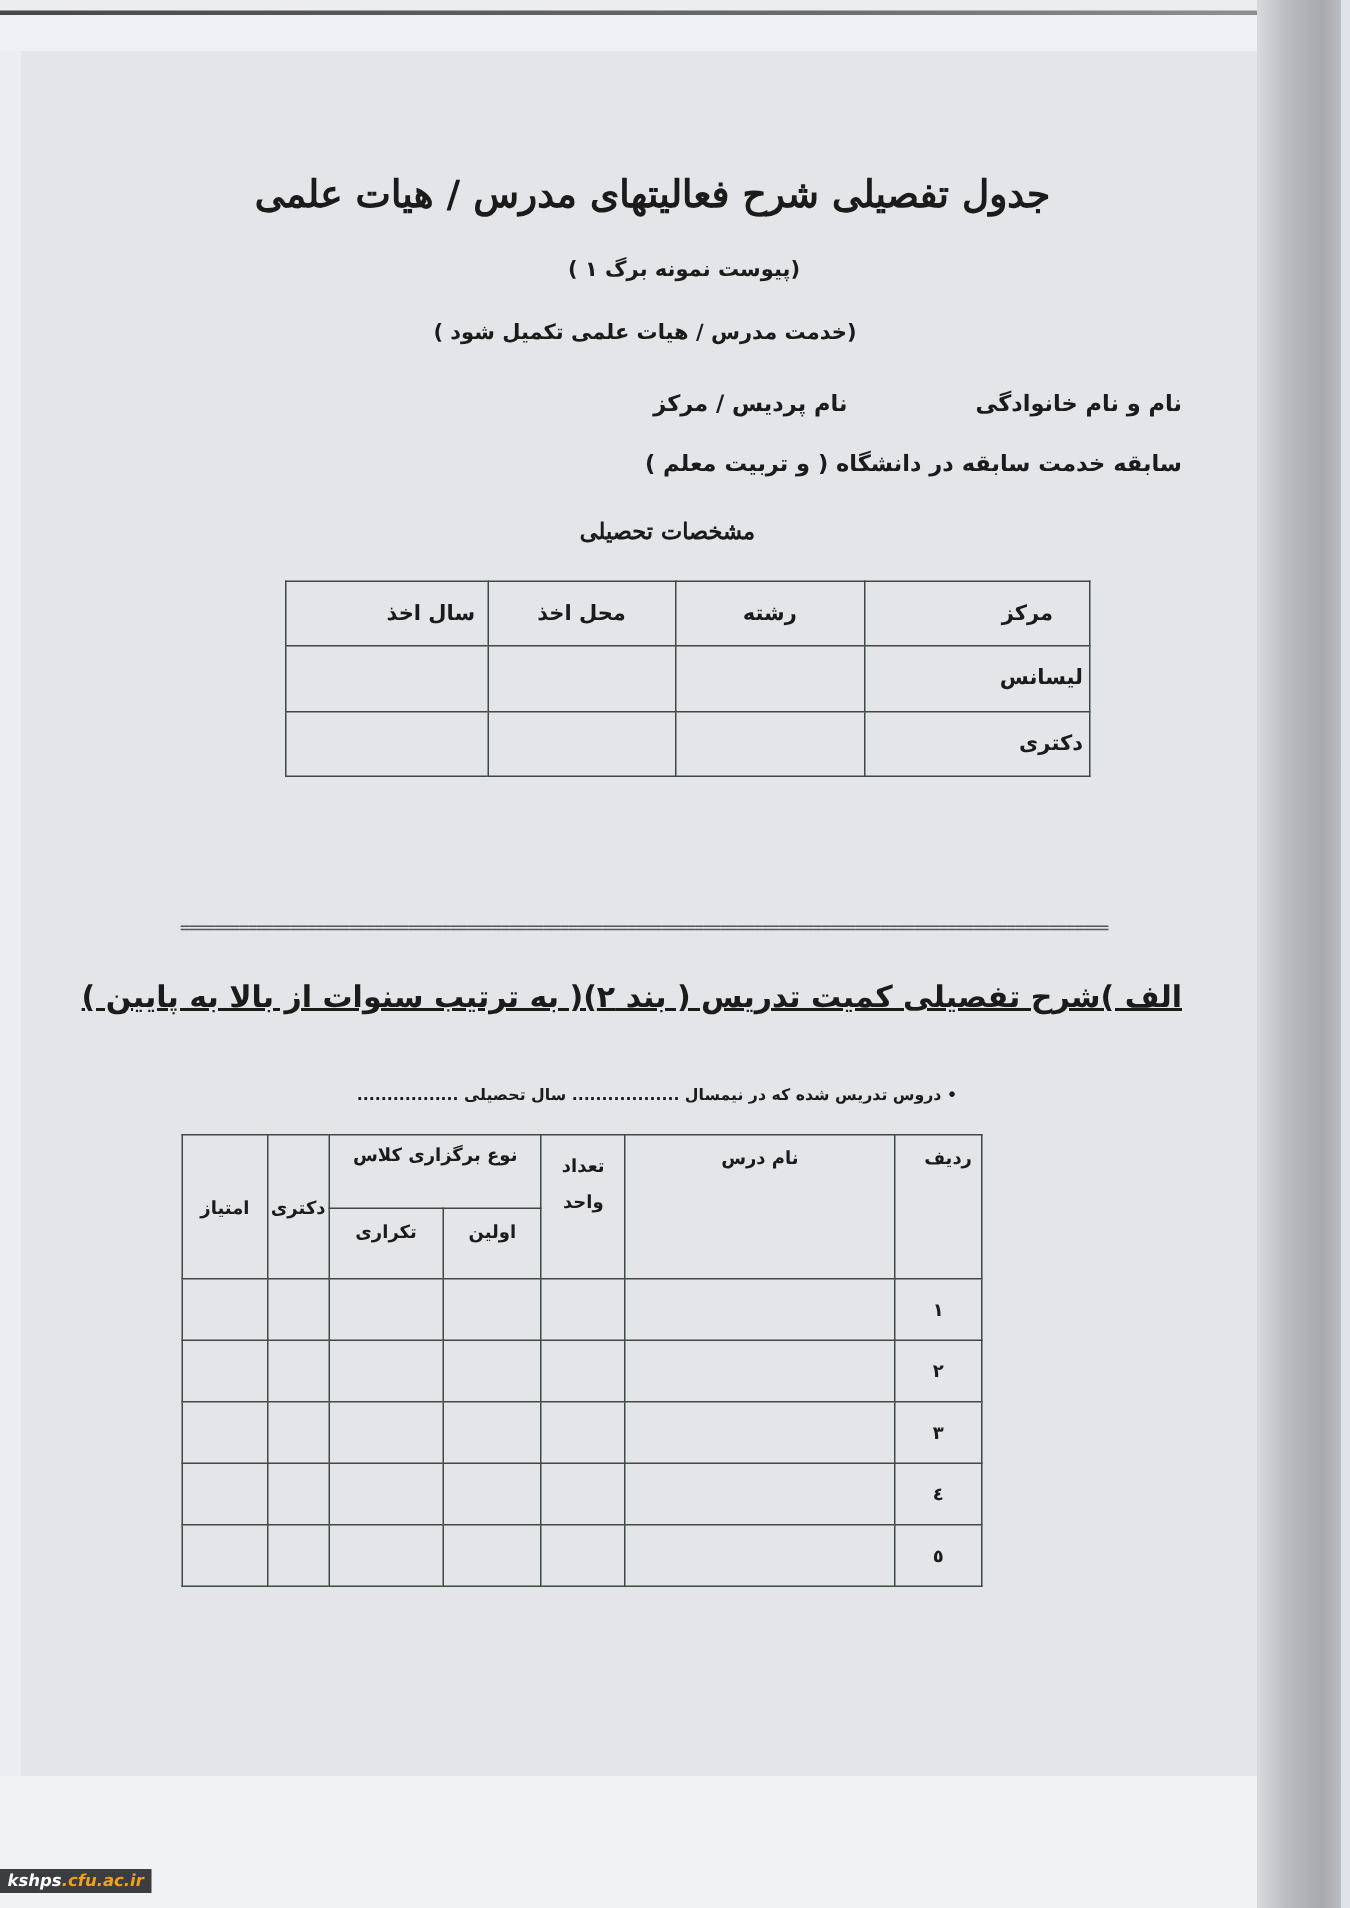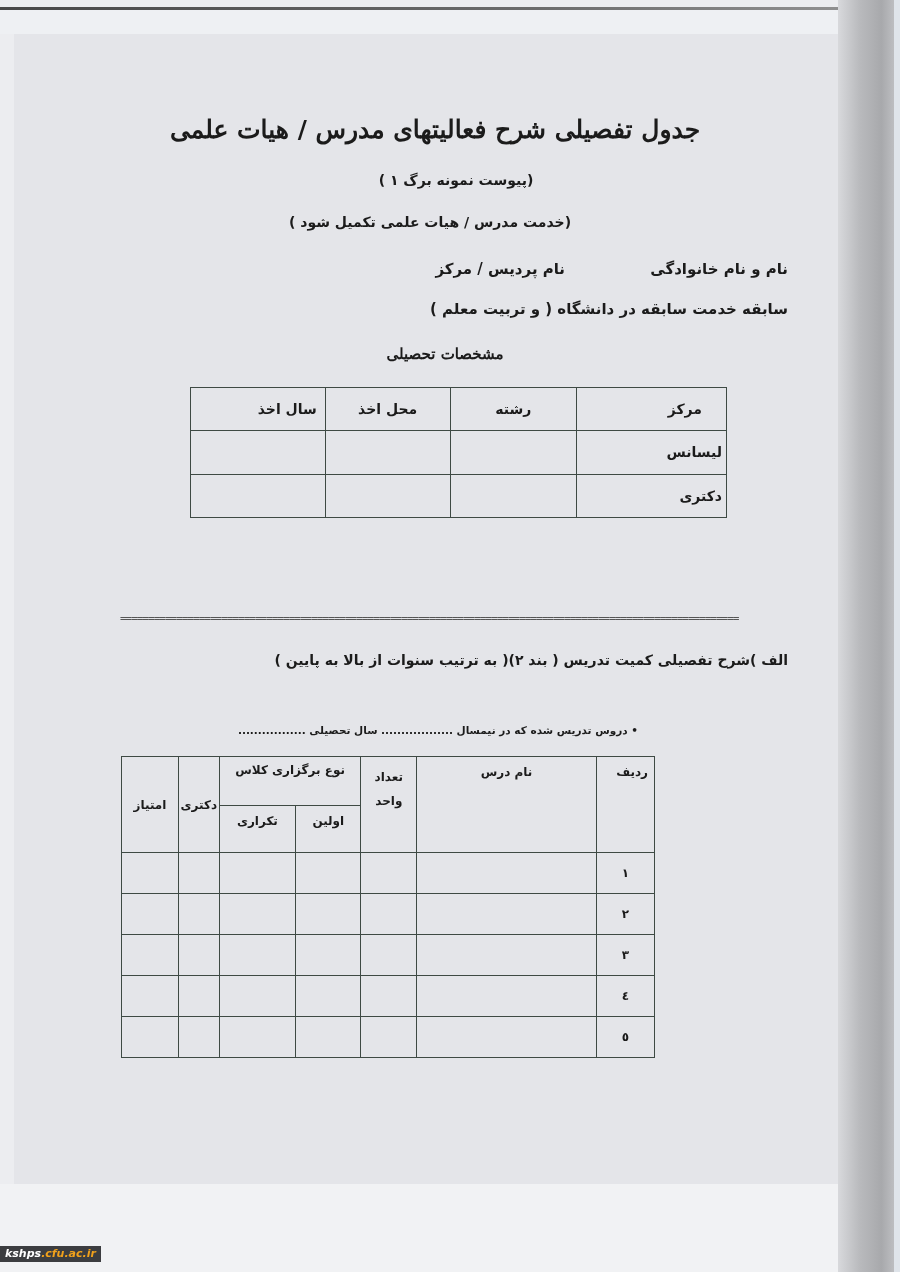--- a/index.html
+++ b/index.html
@@ -35,21 +35,21 @@
   .edu { left: 190px; top: 387px; width: 537px; height: 131px; }
   .edu th { height: 32px; font-size: 14px; text-align: center; }
   .edu th.first { text-align: right; padding-right: 24px; }
   .edu th.last { text-align: right; padding-right: 8px; }
   .edu td { height: 32px; font-size: 14px; }
   .edu td.deg { text-align: right; padding-right: 4px; }
 
   .separator { position: absolute; left: 120px; top: 612px; width: 662px; height: 14px; overflow: hidden;
     font-family: "DejaVu Sans Mono", monospace; font-size: 11px; color: #555; letter-spacing: -1px; line-height: 14px; }
 
-  .section-a { top: 652px; right: 112px; font-size: 14px; }
+  .section-a { top: 652px; right: 112px; font-size: 20px; text-decoration: underline; }
   .note { top: 724px; right: 262px; font-size: 10.5px; }
 
   .teach { left: 121px; top: 756px; width: 534px; height: 291px; }
   .teach th { font-size: 12px; vertical-align: top; border-radius: 15px; }
   .teach .h-row { width: 52px; text-align: right; padding: 8px 6px 0 0; }
   .teach .h-name { width: 186px; text-align: center; padding-top: 8px; }
   .teach .h-units { width: 56px; text-align: center; padding-top: 8px; line-height: 24px; }
   .teach .h-type { text-align: center; height: 42px; padding-top: 6px; }
   .teach .h-first { width: 66px; text-align: center; height: 38px; padding-top: 8px; }
   .teach .h-repeat { width: 77px; text-align: center; padding-top: 8px; }

